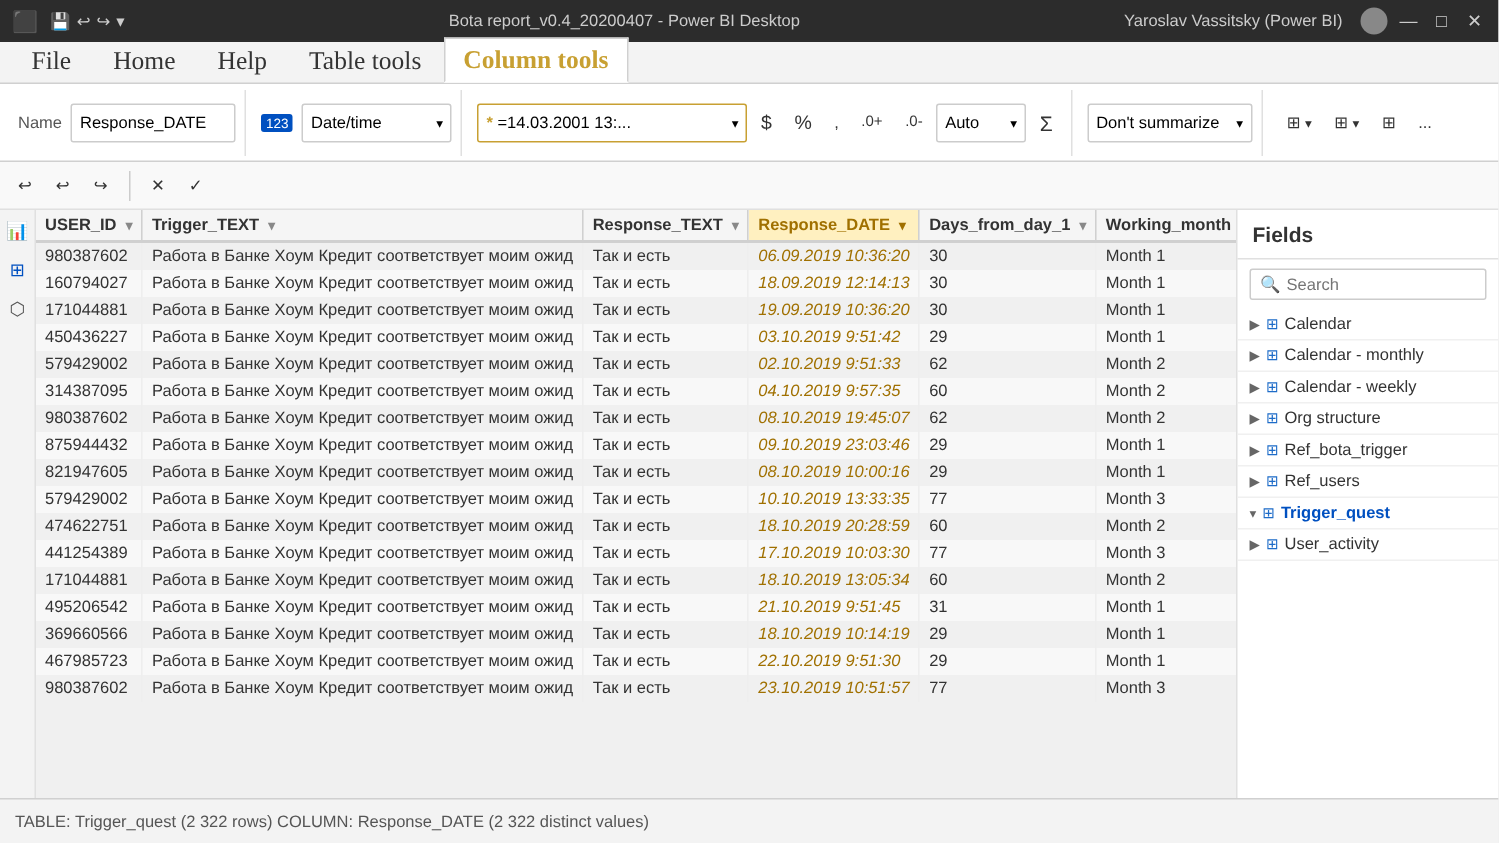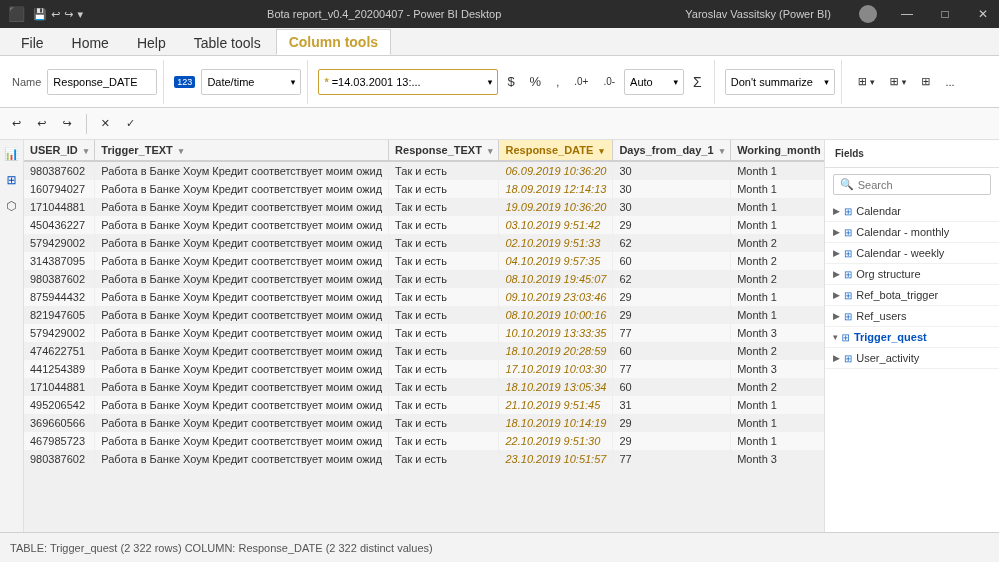--- a/index.html
+++ b/index.html
@@ -11,41 +11,42 @@
       height: 28px;
       display: flex;
       align-items: center;
       justify-content: space-between;
       padding: 0 8px;
       color: #cccccc;
       font-size: 11px;
     }
     .title-bar-left { display: flex; align-items: center; gap: 8px; }
     .title-bar-center { flex: 1; text-align: center; color: #cccccc; }
-    .title-bar-right { display: flex; align-items: center; gap: 22px; color: #cccccc; }
+    .title-bar-right { display: flex; align-items: center; gap: 6px; color: #cccccc; }
     .win-btn { width: 16px; height: 16px; display: flex; align-items: center; justify-content: center; font-size: 12px; cursor: pointer; }
 
     
     .ribbon-tabs {
       background: #f3f3f3;
       height: 28px;
       display: flex;
       align-items: flex-end;
       border-bottom: 1px solid #d0d0d0;
       padding-left: 8px;
     }
     .ribbon-tab {
       padding: 4px 12px;
-      font-size: 14px;
+      font-size: 17px;
       cursor: pointer;
       border: 1px solid transparent;
       border-bottom: none;
       margin-right: 2px;
       background: transparent;
       color: #333;
+      font-family: Liberation Serif, serif;
     }
     .ribbon-tab.active {
       background: #fff;
       border-color: #d0d0d0;
       color: #c8a032;
       font-weight: 600;
       border-bottom: 1px solid #fff;
     }
     .ribbon-tab.active.column-tools { color: #c8a032; }
 
@@ -185,21 +186,21 @@
     
     .fields-panel {
       width: 175px;
       background: #fff;
       border-left: 1px solid #e0e0e0;
       display: flex;
       flex-direction: column;
     }
     .fields-header {
       padding: 8px 10px;
-      font-size: 10px;
+      font-size: 14px;
       font-weight: 600;
       color: #333;
       border-bottom: 1px solid #e0e0e0;
     }
     .fields-search {
       display: flex;
       align-items: center;
       margin: 6px 8px;
       border: 1px solid #ccc;
       border-radius: 2px;

